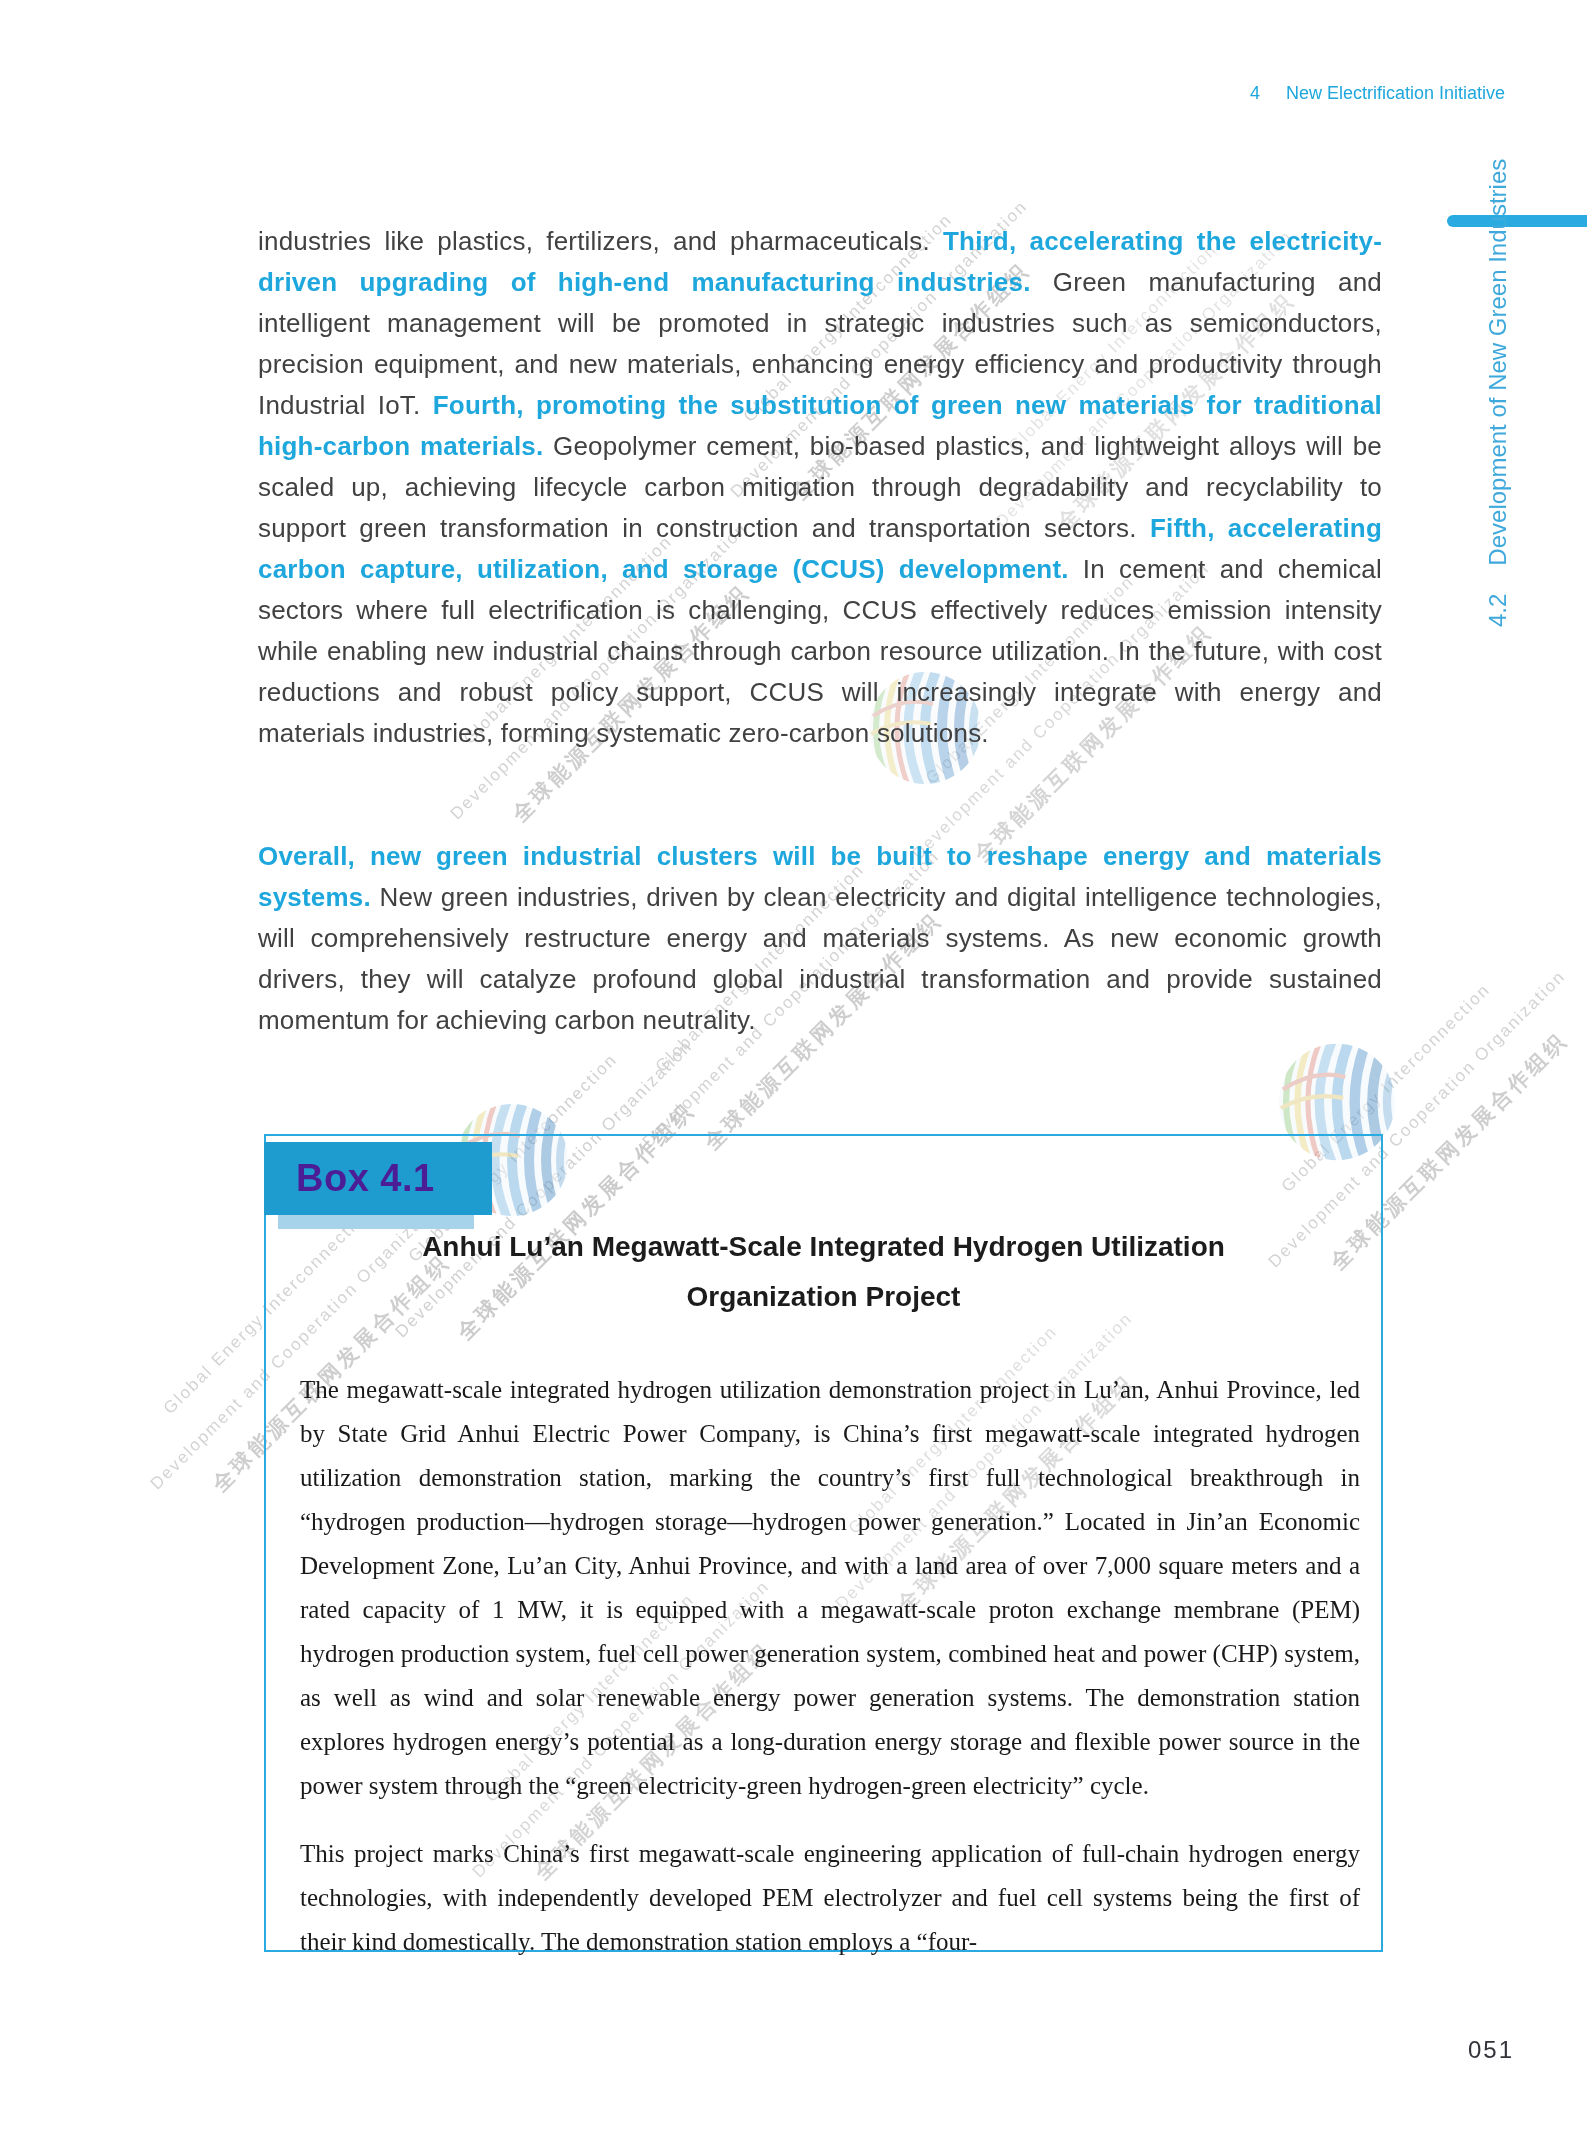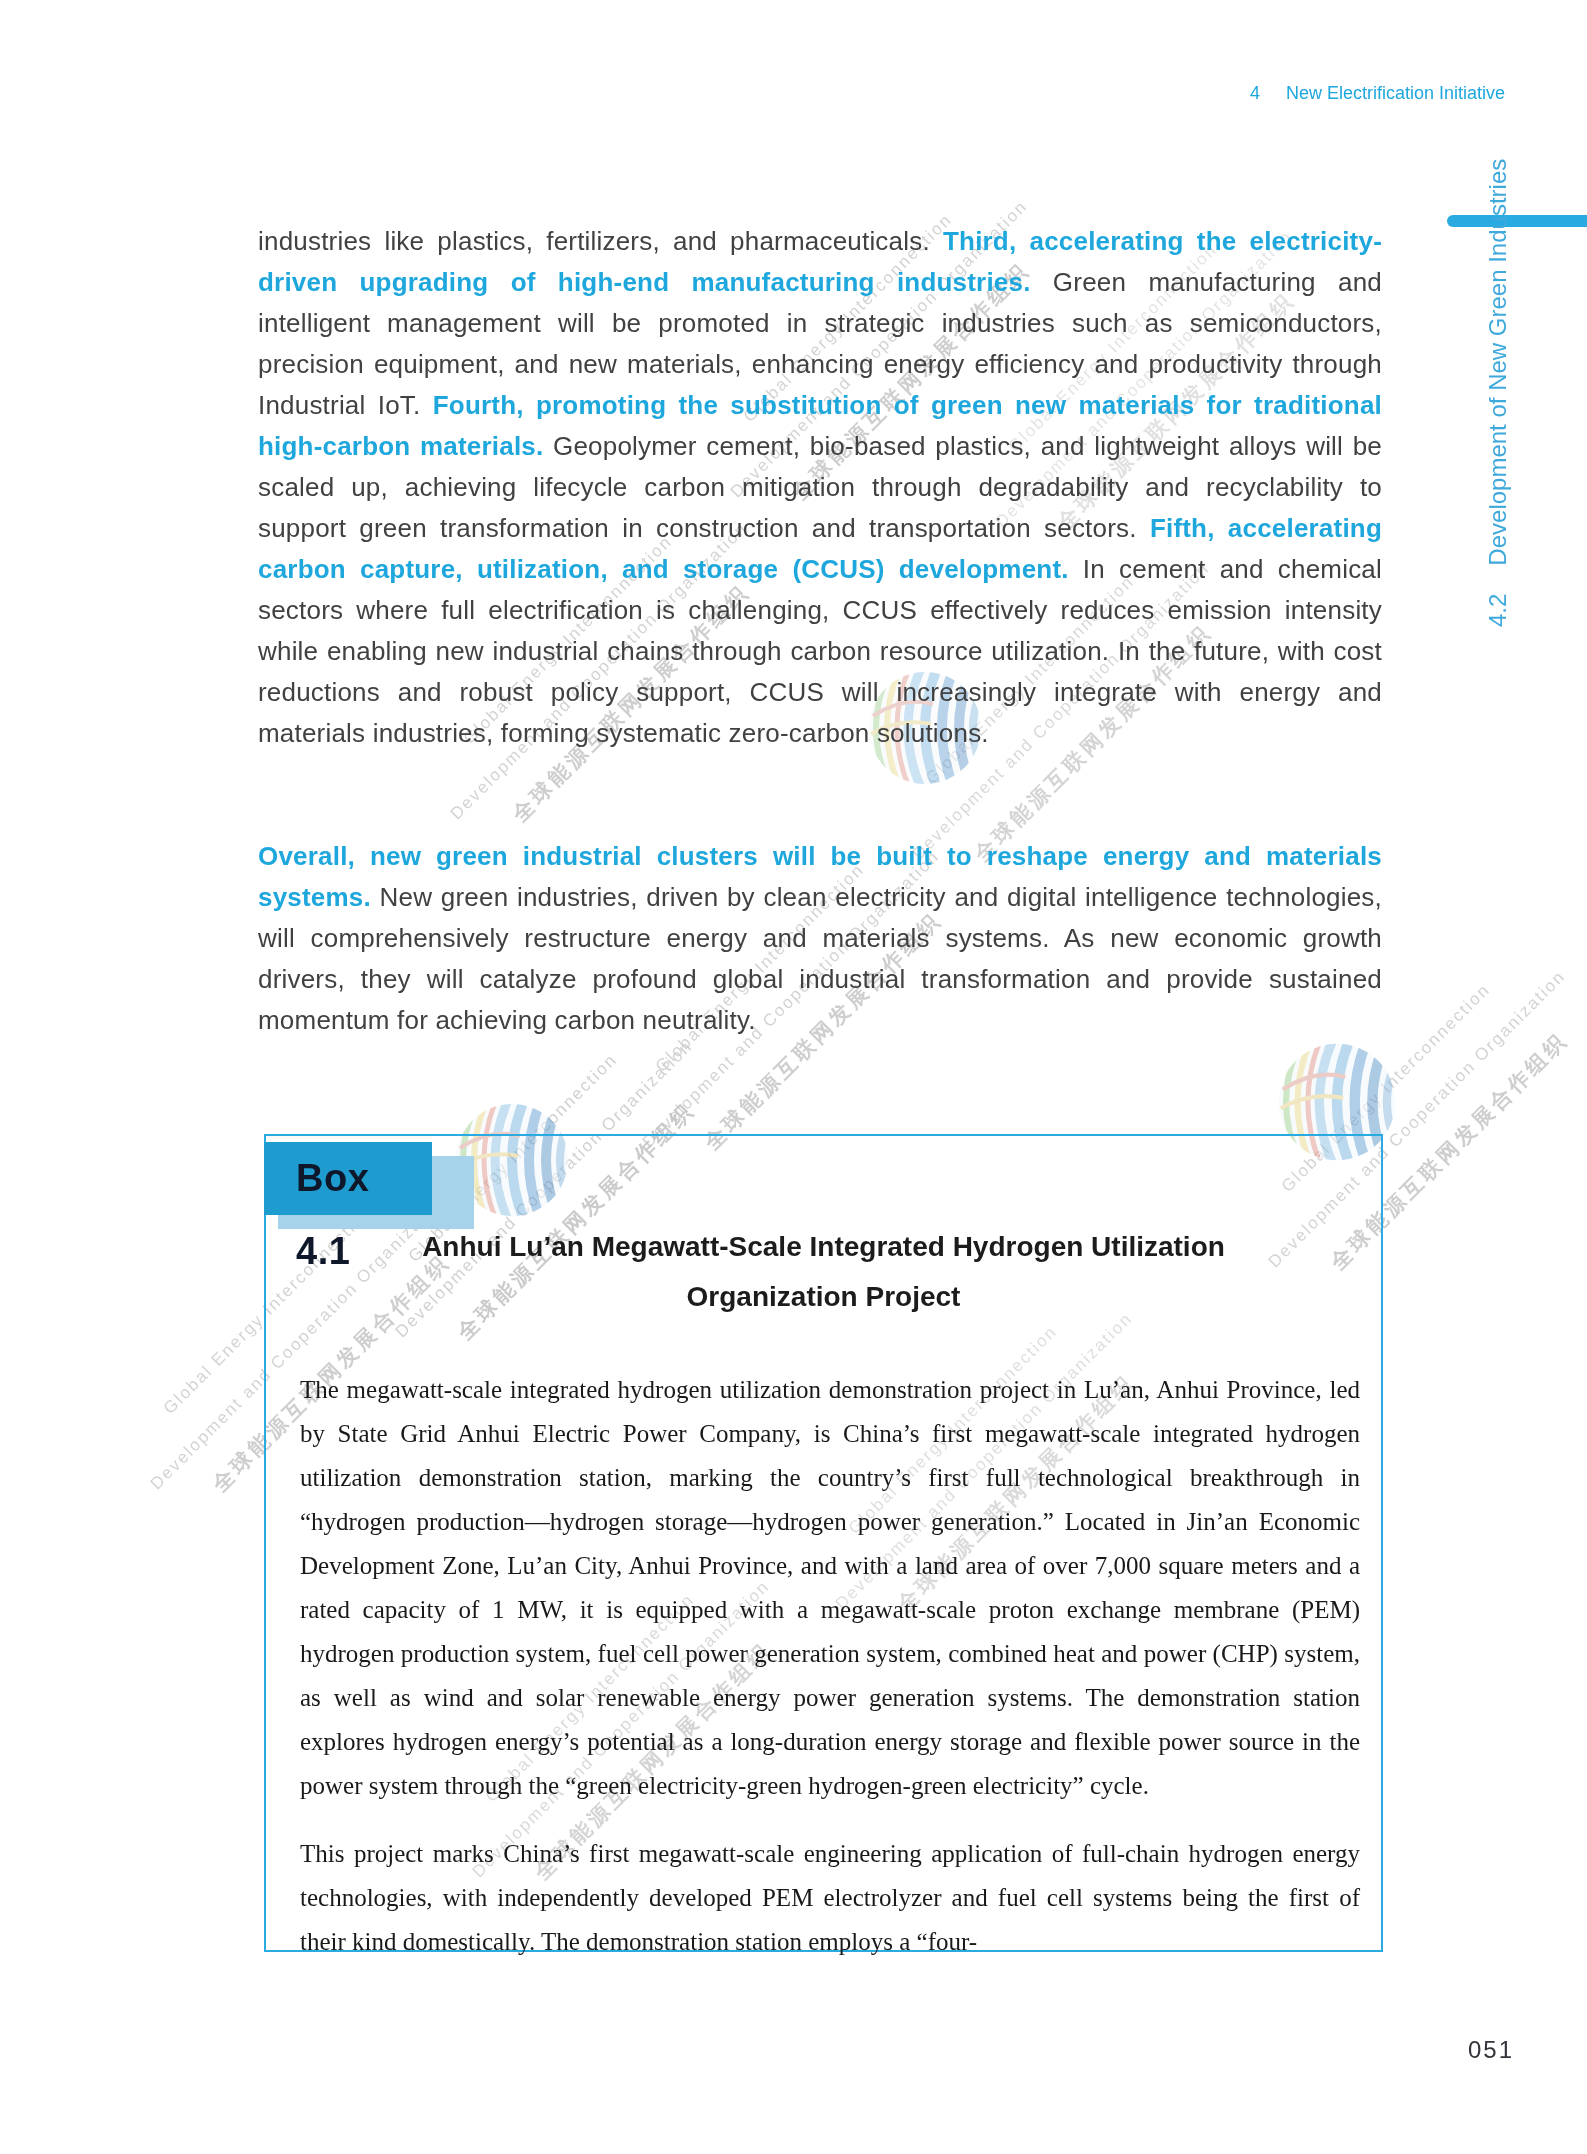--- a/index.html
+++ b/index.html
@@ -63,22 +63,22 @@
   
   .callout-box{
     position:absolute;left:264px;top:1134px;width:1119px;height:818px;
     border:2px solid var(--bar);z-index:1;background:transparent;
   }
   .box-label-shadow{
     position:absolute;left:12px;top:20px;width:196px;height:73px;
     background:var(--label-shadow);
   }
   .box-label{
-    position:absolute;left:-2px;top:6px;width:168px;height:73px;
-    background:var(--label-bg);color:#0f172a;
+    position:absolute;left:-2px;top:6px;width:228px;height:73px;
+    background:var(--label-bg);color:#4c1d95;
     font-size:38px;font-weight:bold;line-height:73px;
     padding-left:32px;letter-spacing:0.5px;
   }
   .box-title{
     position:absolute;top:86px;left:0;right:0;margin:0 auto;
     max-width:980px;text-align:center;
     font-size:28px;font-weight:bold;line-height:50px;color:#1c1c1c;
   }
   .box-body{
     position:absolute;top:232px;left:34px;width:1060px;

